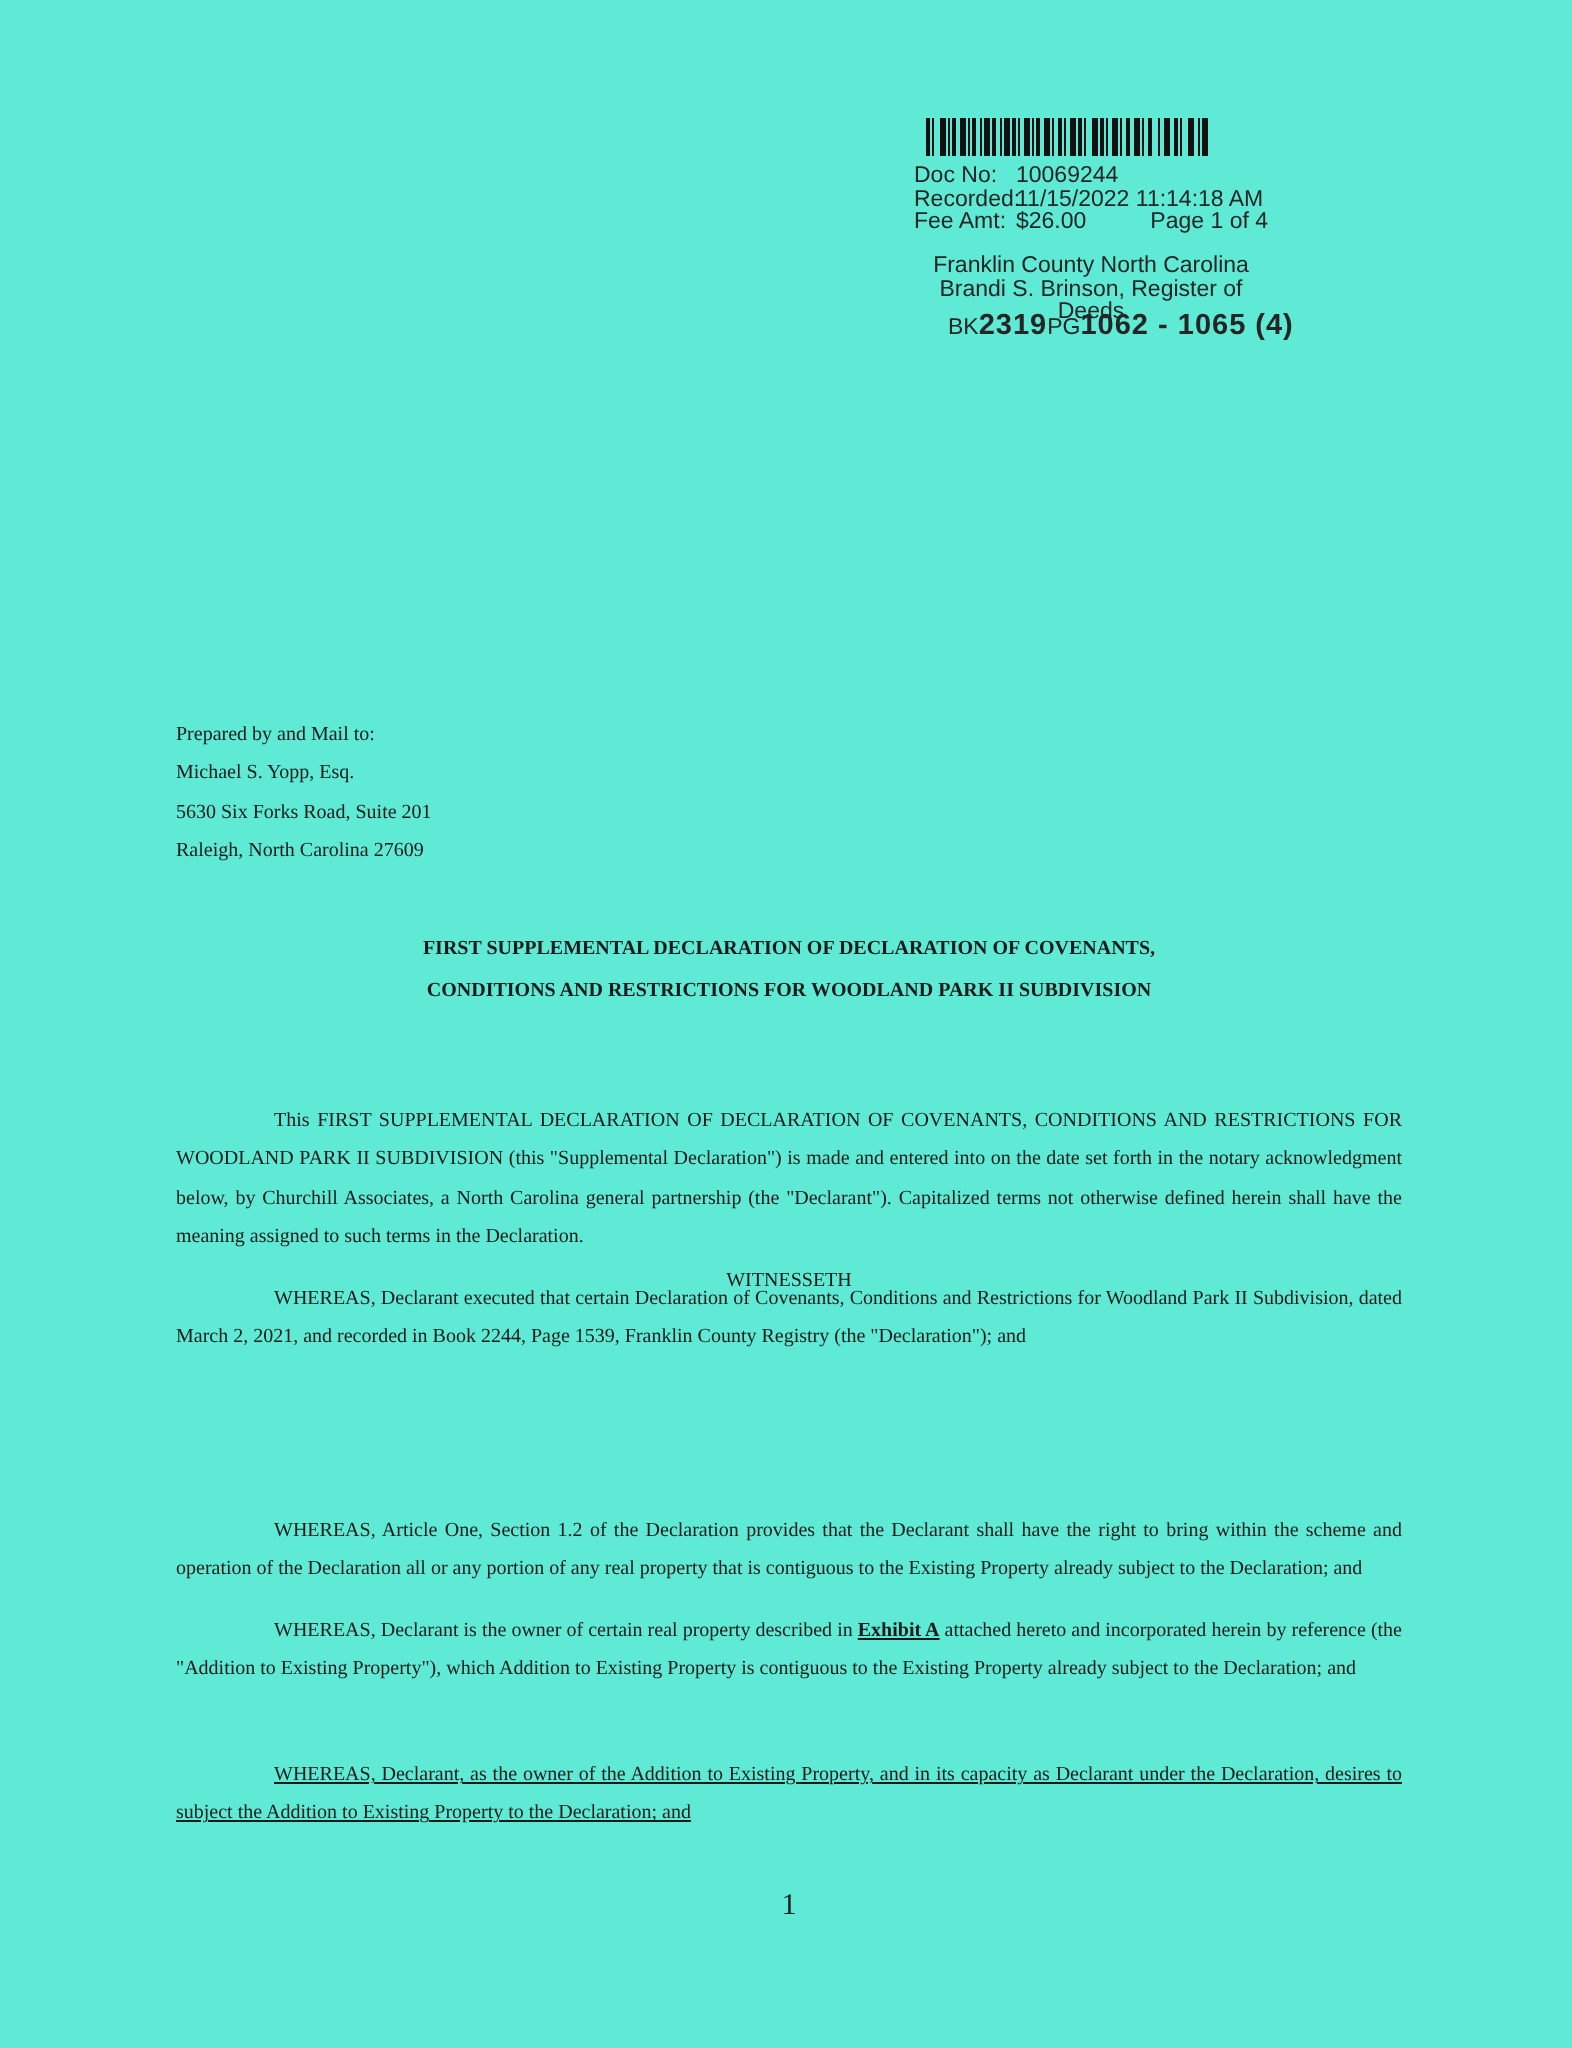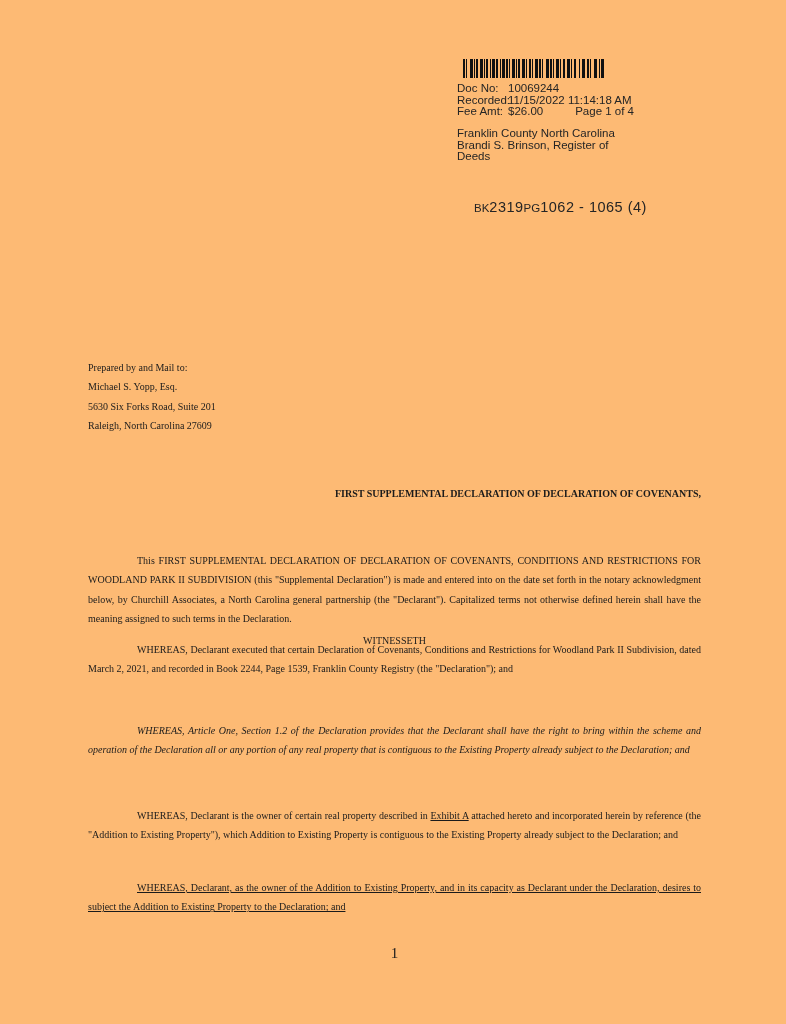--- a/index.html
+++ b/index.html
@@ -1,21 +1,21 @@
 <!DOCTYPE html>
 <html><head>
 <meta charset="utf-8">
 <style>
   html, body { margin: 0; padding: 0; background: #e8e8e8; }
   .page {
     position: relative;
     width: 786px;
     height: 1024px;
     margin: 0 auto;
-    background: #fdba74;
+    background: #5eead4;
     color: #1b1b1b;
     font-family: "Liberation Serif", serif;
     overflow: hidden;
   }
 
   
   .stamp {
     position: absolute;
     left: 457px;
     top: 59px;
@@ -29,62 +29,62 @@
     display: block;
     width: 141px;
     height: 19px;
     margin: 0 0 5px 6px;
   }
   .srow { display: flex; margin-bottom: 0; height: 11.5px; }
   .slabel { width: 51px; flex: 0 0 51px; }
   .sval { white-space: nowrap; }
   .spage { margin-left: auto; white-space: nowrap; }
   .county-block { margin-top: 10px; }
-  .county-block div { height: 12px; }
+  .county-block div { height: 12px; text-align: center; }
   .bkpg {
     margin-top: 6px;
     display: flex;
     align-items: baseline;
     white-space: nowrap;
     padding-left: 17px;
   }
   .bkpg .small { font-size: 11.5px; }
-  .bkpg .big { font-size: 14.5px; font-weight: normal; letter-spacing: 0.5px; margin-top: 44px; }
+  .bkpg .big { font-size: 14.5px; font-weight: bold; letter-spacing: 0.5px; }
   .bkpg .gap-s { width: 5px; } .bkpg .gap-m { width: 14px; }
 
   
   .textcol {
     position: absolute;
     left: 88px;
     width: 613px;
     font-size: 10px;
     line-height: 19.4px;
   }
   .prepared { top: 358px; }
   .prepared div { white-space: nowrap; }
 
   .doc-title {
-    top: 483px;
-    text-align: right;
+    top: 464px;
+    text-align: center;
     font-weight: bold;
     line-height: 21px;
   }
 
   .para {
     text-align: justify;
     text-indent: 49px;
   }
   .p1 { top: 519px; margin-top: 32px; }
   .witnesseth { top: 631px; text-align: center; }
   .w1 { top: 640px; }
-  .w2 { top: 721px; font-style: italic; }
+  .w2 { top: 756px; }
   .w3 { top: 806px; }
   .w4 { top: 878px; text-decoration: underline; }
 
-  .exhibit { font-weight: normal; text-decoration: underline; }
+  .exhibit { font-weight: bold; text-decoration: underline; }
 
   .page-number {
     position: absolute;
     left: 88px;
     width: 613px;
     top: 945px;
     text-align: center;
     font-size: 15px;
   }
 </style>
@@ -169,20 +169,21 @@
 
   <div class="textcol prepared">
     <div>Prepared by and Mail to:</div>
     <div>Michael S. Yopp, Esq.</div>
     <div>5630 Six Forks Road, Suite 201</div>
     <div>Raleigh, North Carolina 27609</div>
   </div>
 
   <div class="textcol doc-title">
     <div>FIRST SUPPLEMENTAL DECLARATION OF DECLARATION OF COVENANTS,</div>
+    <div>CONDITIONS AND RESTRICTIONS FOR WOODLAND PARK II SUBDIVISION</div>
   </div>
 
   <div class="textcol para p1">This FIRST SUPPLEMENTAL DECLARATION OF DECLARATION OF COVENANTS, CONDITIONS AND RESTRICTIONS FOR WOODLAND PARK II SUBDIVISION (this "Supplemental Declaration") is made and entered into on the date set forth in the notary acknowledgment below, by Churchill Associates, a North Carolina general partnership (the "Declarant").  Capitalized terms not otherwise defined herein shall have the meaning assigned to such terms in the Declaration.</div>
 
   <div class="textcol witnesseth">WITNESSETH</div>
 
   <div class="textcol para w1">WHEREAS, Declarant executed that certain Declaration of Covenants, Conditions and Restrictions for Woodland Park II Subdivision, dated March 2, 2021, and recorded in Book 2244, Page 1539, Franklin County Registry (the "Declaration"); and</div>
   <div class="textcol para w2">WHEREAS, Article One, Section 1.2 of the Declaration provides that the Declarant shall have the right to bring within the scheme and operation of the Declaration all or any portion of any real property that is contiguous to the Existing Property already subject to the Declaration; and</div>
   <div class="textcol para w3"><span>WHEREAS, Declarant is the owner of certain real property described in </span><span class="exhibit">Exhibit A</span><span> attached hereto and incorporated herein by reference (the "Addition to Existing Property"), which Addition to Existing Property is contiguous to the Existing Property already subject to the Declaration; and</span></div>
   <div class="textcol para w4">WHEREAS, Declarant, as the owner of the Addition to Existing Property, and in its capacity as Declarant under the Declaration, desires to subject the Addition to Existing Property to the Declaration; and</div>

